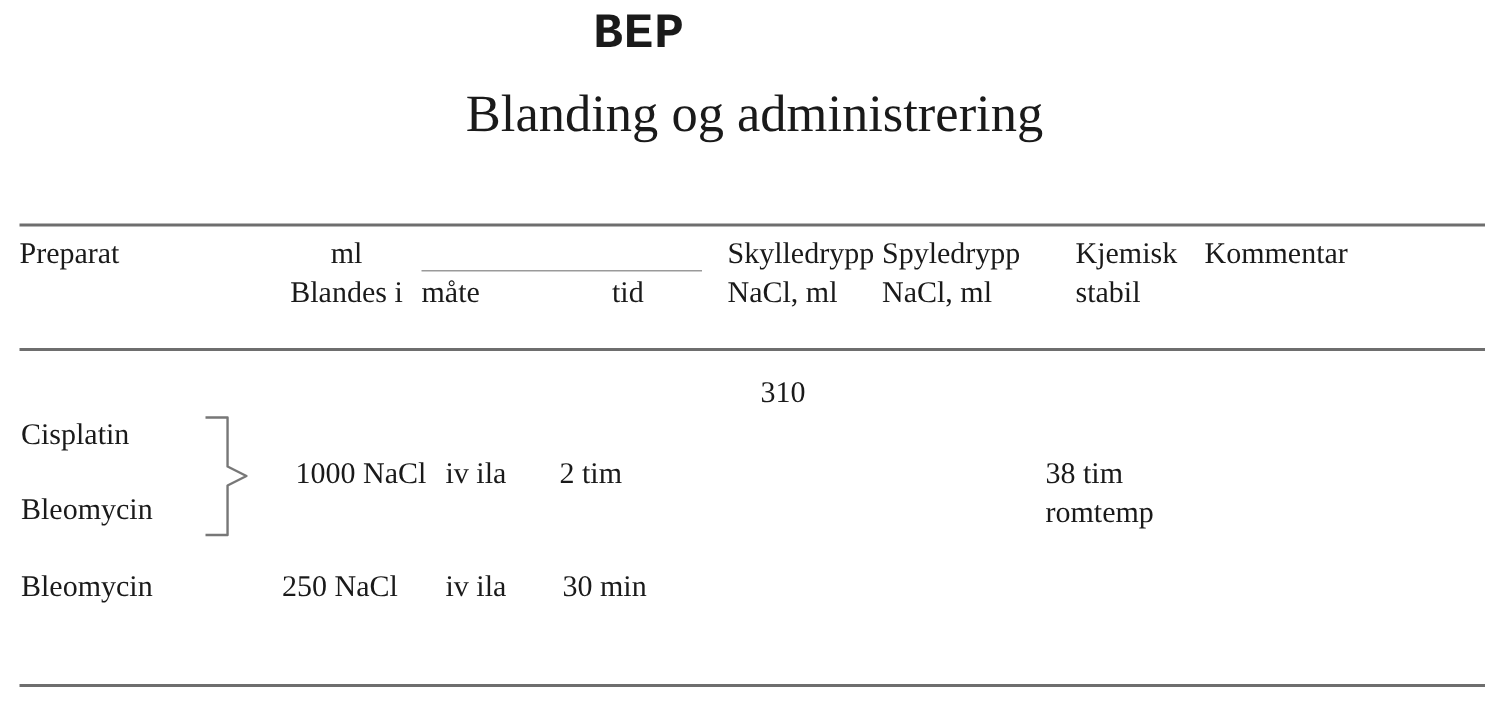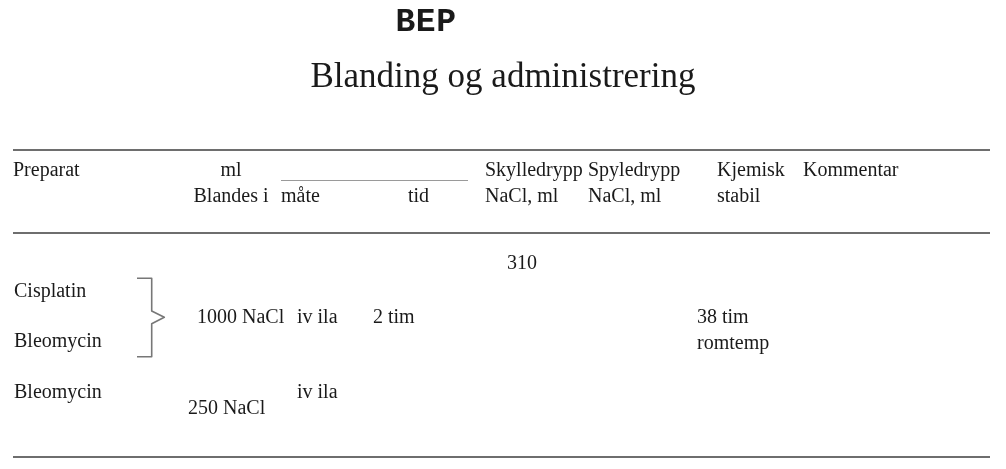--- a/index.html
+++ b/index.html
@@ -108,16 +108,17 @@
     <polyline points="7,8.3 21.7,8.3 21.7,41 34.3,47.3 21.7,53.7 21.7,86.7 7,86.7" fill="none" stroke="var(--brace, #777777)" stroke-width="1.6" stroke-linejoin="round"></polyline>
   </svg>
 
   <div class="cell" style="left:185px; top:303px;margin-left:12px;">1000 NaCl</div>
   <div class="cell" style="left:297px; top:303px;">iv ila</div>
   <div class="cell right" style="left:373px; top:303px; width:100px;">2 tim</div>
   <div class="cell" style="left:697px; top:303px;">38 tim</div>
   <div class="cell" style="left:697px; top:329px;">romtemp</div>
 
   <div class="cell" style="left:14px; top:378px;">Bleomycin</div>
-  <div class="cell" style="left:188px; top:378px;margin-top:16px;">250 NaCl</div>
+  <div class="cell" style="left:188px; top:378px;">250 NaCl</div>
   <div class="cell" style="left:297px; top:378px;">iv ila</div>
+  <div class="cell right" style="left:375px; top:378px; width:100px;">30 min</div>
 
 </div>
 
 </body></html>

